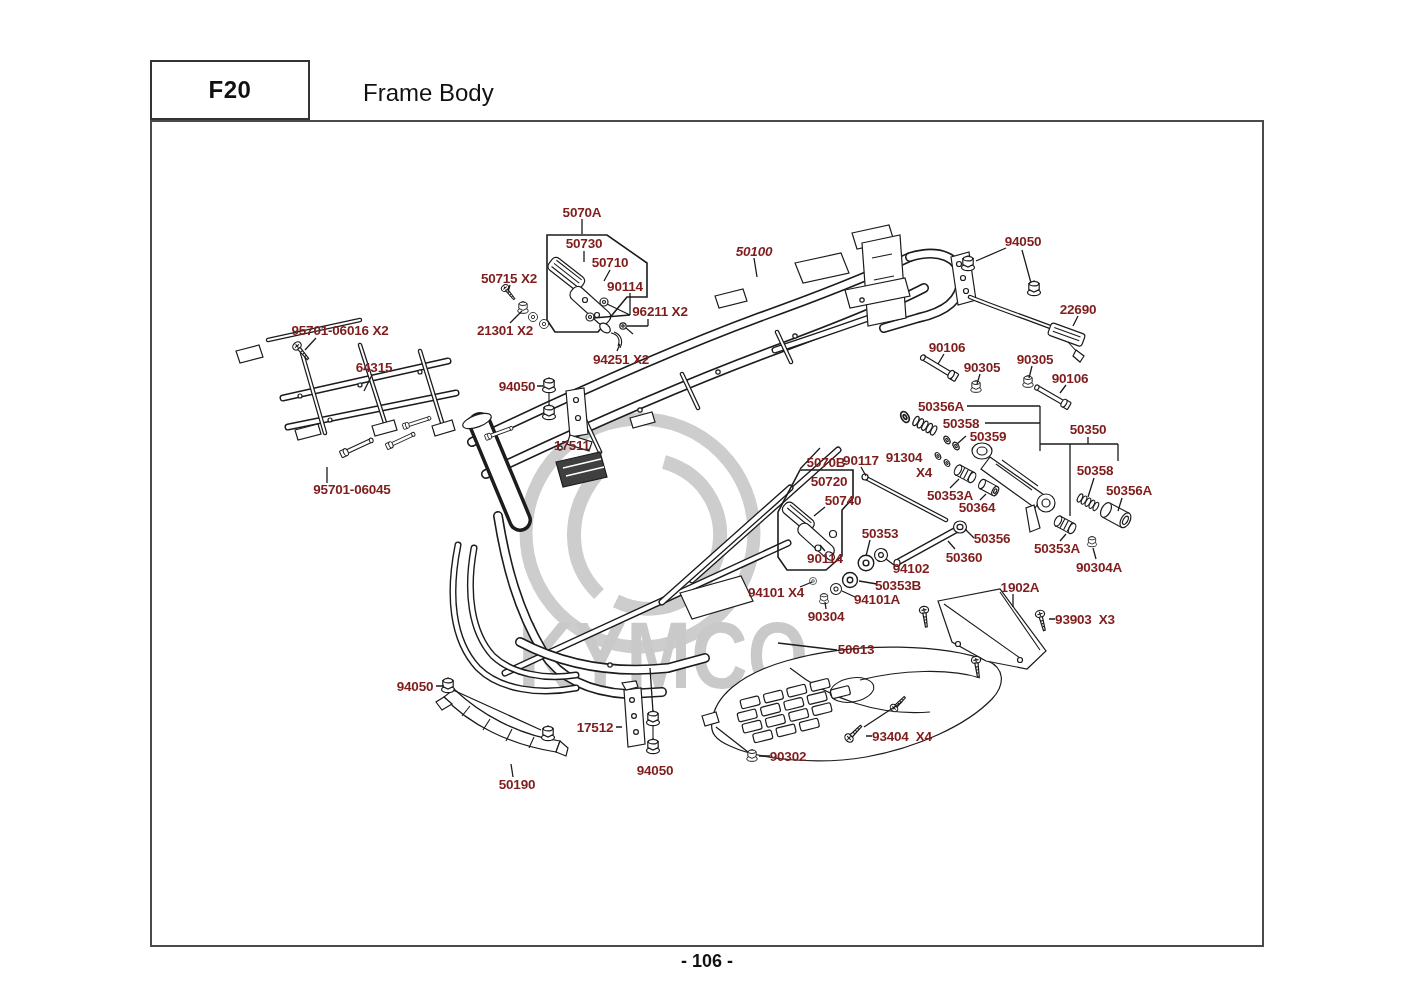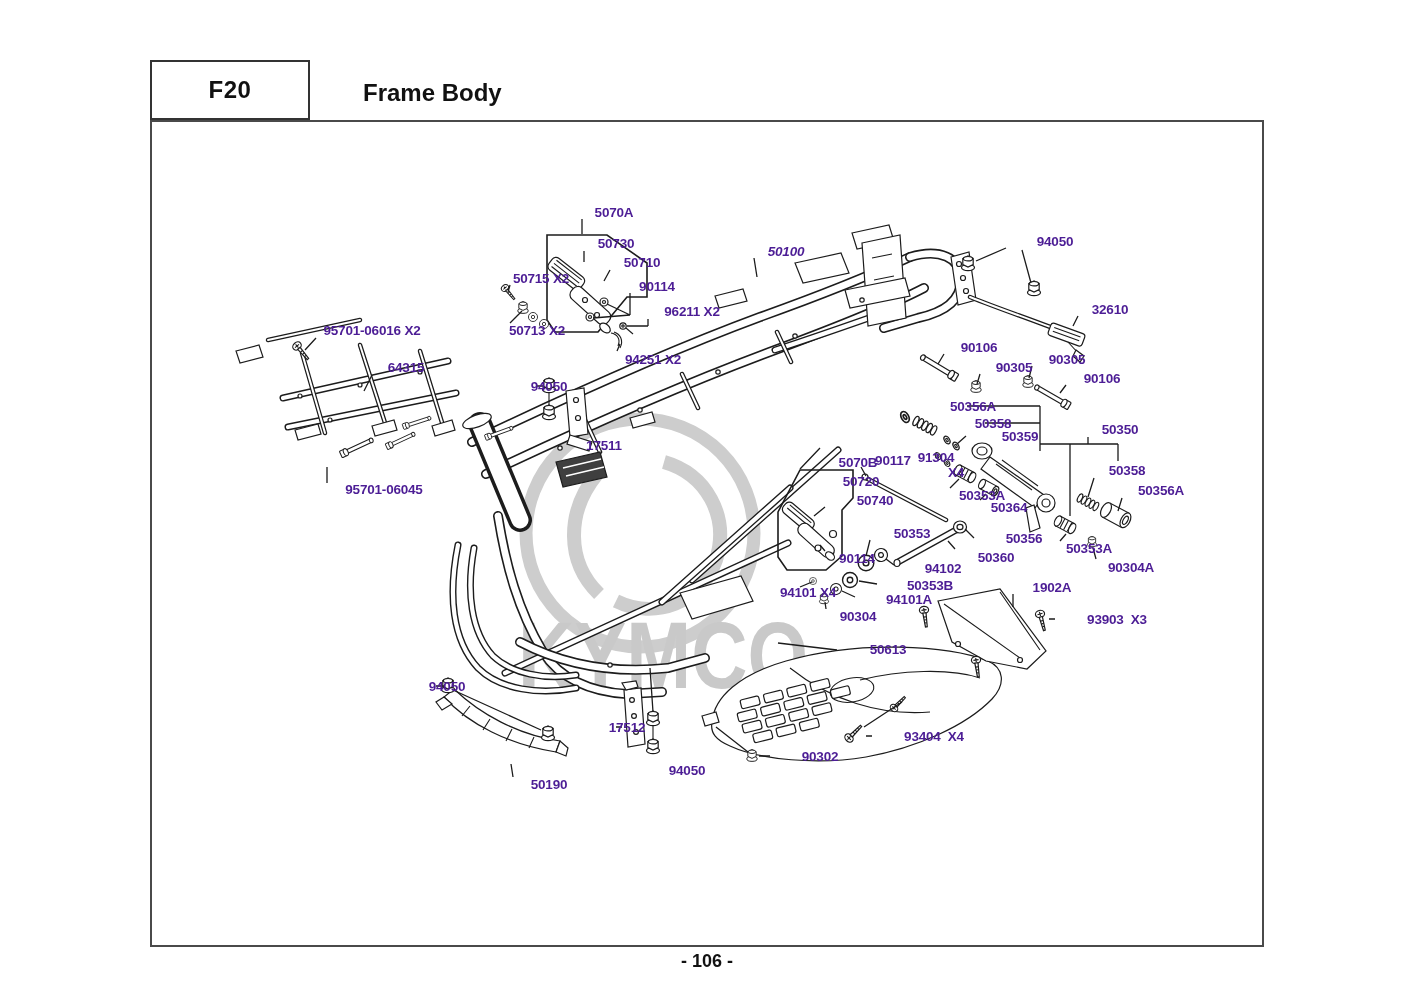--- a/index.html
+++ b/index.html
@@ -2,28 +2,28 @@
 <html><head>
 <meta charset="utf-8">
 <style>
   html,body{margin:0;padding:0;background:#ffffff;}
   body{position:relative;width:1415px;height:1000px;overflow:hidden;
        font-family:"Liberation Sans",sans-serif;color:#111;}
   .abs{position:absolute;}
   #f20-box{left:150px;top:60px;width:160px;height:60px;border:2px solid #333;
            box-sizing:border-box;display:flex;align-items:center;justify-content:center;
            font-size:24px;font-weight:bold;letter-spacing:.5px;}
-  #page-title{left:363px;top:79px;font-size:24px;font-weight:bold;}
+  #page-title{left:363px;top:79px;font-size:24px;font-weight:normal;}
   #content-border{left:150px;top:120px;width:1114px;height:827px;
                   border:2px solid #4a4a4a;box-sizing:border-box;background:#fff;}
   #diagram-svg{left:150px;top:120px;}
   #label-layer{left:0;top:0;width:1415px;height:1000px;pointer-events:none;}
   .plabel{position:absolute;transform:translate(-50%,-50%);
-          font:bold 13.5px "Liberation Sans",sans-serif;color:#4c1d95;
-          white-space:pre;letter-spacing:-.2px;margin-left:32px;}
+          font:bold 13.5px "Liberation Sans",sans-serif;color:#7f1d1d;
+          white-space:pre;letter-spacing:-.2px;}
   #page-number{left:627px;top:951px;width:160px;text-align:center;
                font-size:18px;font-weight:bold;}
   
   .to{stroke:#1c1c1c;stroke-width:10;fill:none;stroke-linecap:round;}
   .ti{stroke:#ffffff;stroke-width:6.8;fill:none;stroke-linecap:round;}
   .toh{stroke:#1c1c1c;stroke-width:24;fill:none;stroke-linecap:round;}
   .tih{stroke:#ffffff;stroke-width:17;fill:none;stroke-linecap:round;}
   .to2{stroke:#1c1c1c;stroke-width:7;fill:none;stroke-linecap:round;}
   .ti2{stroke:#ffffff;stroke-width:4.2;fill:none;stroke-linecap:round;}
   .to3{stroke:#1c1c1c;stroke-width:4.5;fill:none;stroke-linecap:round;}
@@ -344,30 +344,30 @@
   </g>
 </svg>
 
 <div class="abs" id="label-layer">
     <div class="plabel" style="left: 582px; top: 212px;">5070A</div>
     <div class="plabel" style="left: 584px; top: 243px;">50730</div>
     <div class="plabel" style="left: 610px; top: 262px;">50710</div>
     <div class="plabel" style="left: 509px; top: 278px;">50715 X2</div>
     <div class="plabel" style="left: 625px; top: 286px;">90114</div>
     <div class="plabel" style="left: 660px; top: 311px;">96211 X2</div>
-    <div class="plabel" style="left: 505px; top: 330px;">50713 X2</div>
+    <div class="plabel" style="left: 505px; top: 330px;">21301 X2</div>
     <div class="plabel" style="left: 621px; top: 359px;">94251 X2</div>
     <div class="plabel" style="left: 340px; top: 330px;">95701-06016 X2</div>
     <div class="plabel" style="left: 374px; top: 367px;">64315</div>
     <div class="plabel" style="left: 517px; top: 386px;">94050</div>
     <div class="plabel" style="left: 572px; top: 445px;">17511</div>
     <div class="plabel" style="left: 352px; top: 489px;">95701-06045</div>
     <div class="plabel" style="left: 754px; top: 251px; font-style: italic;">50100</div>
     <div class="plabel" style="left: 1023px; top: 241px;">94050</div>
-    <div class="plabel" style="left: 1078px; top: 309px;">32610</div>
+    <div class="plabel" style="left: 1078px; top: 309px;">22690</div>
     <div class="plabel" style="left: 947px; top: 347px;">90106</div>
     <div class="plabel" style="left: 982px; top: 367px;">90305</div>
     <div class="plabel" style="left: 1035px; top: 359px;">90305</div>
     <div class="plabel" style="left: 1070px; top: 378px;">90106</div>
     <div class="plabel" style="left: 941px; top: 406px;">50356A</div>
     <div class="plabel" style="left: 961px; top: 423px;">50358</div>
     <div class="plabel" style="left: 988px; top: 436px;">50359</div>
     <div class="plabel" style="left: 1088px; top: 429px;">50350</div>
     <div class="plabel" style="left: 826px; top: 462px;">5070B</div>
     <div class="plabel" style="left: 861px; top: 460px;">90117</div>

